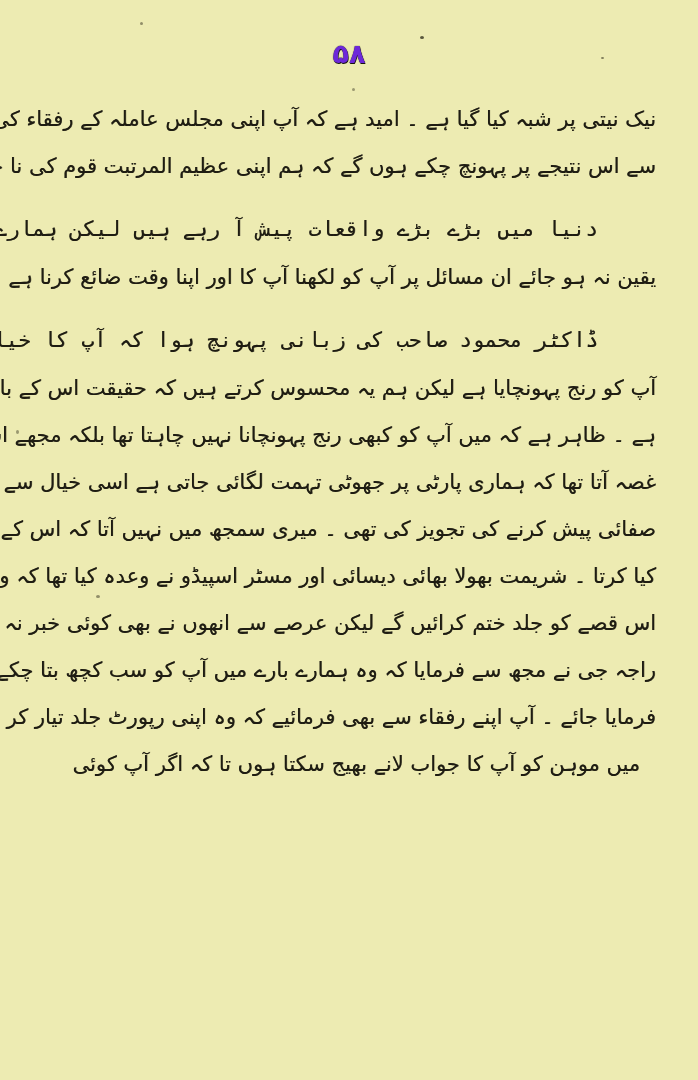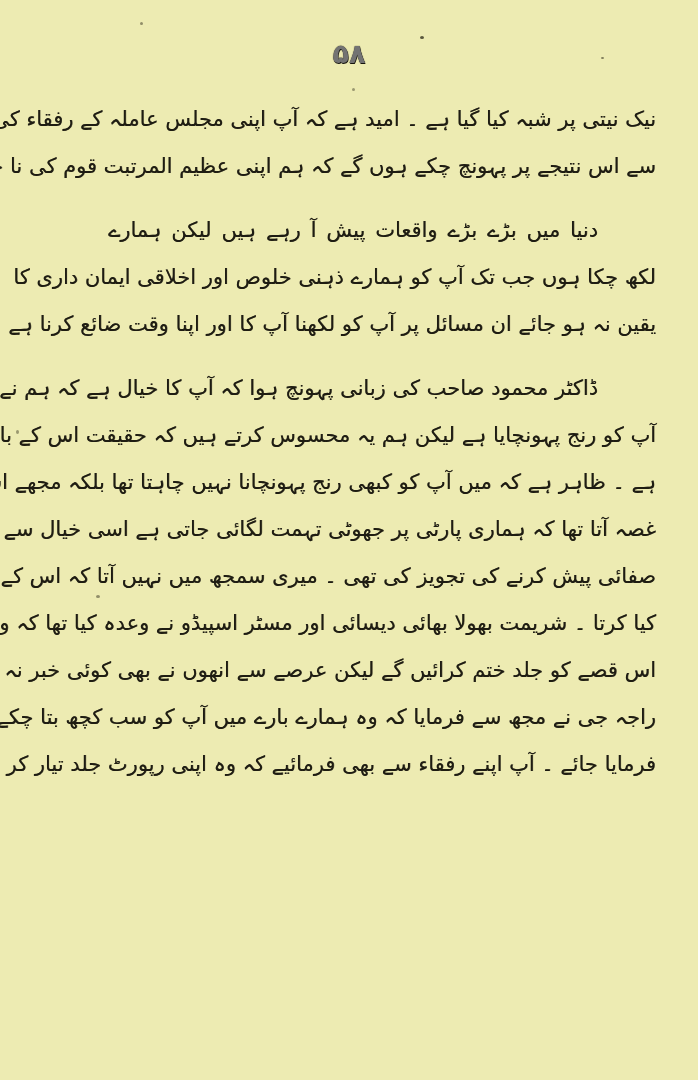--- a/index.html
+++ b/index.html
@@ -21,21 +21,21 @@
     box-sizing: border-box;
   }
   .page-number {
     position: absolute;
     top: 38px;
     left: 0;
     width: 100%;
     text-align: center;
     font-size: 27px;
     font-weight: bold;
-    color: #737373;
+    color: #6d28d9;
     letter-spacing: 2px;
     text-shadow: 0 0 1px #17150e, 0.5px 0.5px 0 #17150e;
   }
   .text-block {
     position: absolute;
     top: 96px;
     right: 42px;
     left: 40px;
     direction: rtl;
     color: #1e1c12;
@@ -59,20 +59,21 @@
   .line.start-small {
     padding-right: 16px;
     padding-left: 34px;
   }
   .line.end {
     text-align-last: right;
     padding-right: 4px;
   }
   .line.gap {
     margin-top: 17px;
+    font-family: Liberation Mono, monospace;
   }
   .speck {
     position: absolute;
     background: #35321f;
     border-radius: 50%;
   }
   .speck.s1 { left: 420px; top: 36px;  width: 4px; height: 3px; opacity: .8; }
   .speck.s2 { left: 140px; top: 22px;  width: 3px; height: 3px; opacity: .5; }
   .speck.s3 { left: 601px; top: 57px;  width: 3px; height: 2px; opacity: .6; }
   .speck.s4 { left: 352px; top: 88px;  width: 3px; height: 3px; opacity: .45; }
@@ -82,31 +83,31 @@
 </head>
 <body>
 
 <div class="page">
   <div class="page-number">۵۸</div>
 
   <div class="text-block" id="text-block">
       <div class="line full" lang="ur">نیک نیتی پر شبہ کیا گیا ہے ۔ امید ہے کہ آپ اپنی مجلس عاملہ کے رفقاء کی مدد</div>
       <div class="line full" lang="ur">سے اس نتیجے پر پہونچ چکے ہوں گے کہ ہم اپنی عظیم المرتبت قوم کی نا خلف</div>
       <div class="line start gap" lang="ur">دنیا میں بڑے بڑے واقعات پیش آ رہے ہیں لیکن ہمارے</div>
-      <div class="line full" lang="ur">لکھ چکا ہوں جب تک آپ کو ہمارے ذہنی خلوص اور اخلاقی ایمان داری کا</div>
       <div class="line full" lang="ur">یقین نہ ہو جائے ان مسائل پر آپ کو لکھنا آپ کا اور اپنا وقت ضائع کرنا ہے ۔</div>
       <div class="line start gap" lang="ur">ڈاکٹر محمود صاحب کی زبانی پہونچ ہوا کہ آپ کا خیال ہے کہ ہم نے</div>
       <div class="line full" lang="ur">آپ کو رنج پہونچایا ہے لیکن ہم یہ محسوس کرتے ہیں کہ حقیقت اس کے بالکل برعکس</div>
       <div class="line full" lang="ur">ہے ۔ ظاہر ہے کہ میں آپ کو کبھی رنج پہونچانا نہیں چاہتا تھا بلکہ مجھے اس بات پر</div>
       <div class="line full" lang="ur">غصہ آتا تھا کہ ہماری پارٹی پر جھوٹی تہمت لگائی جاتی ہے اسی خیال سے میں نے</div>
       <div class="line full" lang="ur">صفائی پیش کرنے کی تجویز کی تھی ۔ میری سمجھ میں نہیں آتا کہ اس کے سوا میں اور</div>
       <div class="line full" lang="ur">کیا کرتا ۔ شریمت بھولا بھائی دیسائی اور مسٹر اسپیڈو نے وعدہ کیا تھا کہ وہ</div>
       <div class="line full" lang="ur">اس قصے کو جلد ختم کرائیں گے لیکن عرصے سے انھوں نے بھی کوئی خبر نہ لی ۔</div>
       <div class="line full" lang="ur">راجہ جی نے مجھ سے فرمایا کہ وہ ہمارے بارے میں آپ کو سب کچھ بتا چکے ہیں ۔</div>
       <div class="line full" lang="ur">فرمایا جائے ۔ آپ اپنے رفقاء سے بھی فرمائیے کہ وہ اپنی رپورٹ جلد تیار کر دیں ۔</div>
+      <div class="line start-small" lang="ur">میں موہن کو آپ کا جواب لانے بھیج سکتا ہوں تا کہ اگر آپ کوئی</div>
     </div>
 
   <div class="speck s1"></div>
   <div class="speck s2"></div>
   <div class="speck s3"></div>
   <div class="speck s4"></div>
   <div class="speck s5"></div>
   <div class="speck s6"></div>
 </div>
 

